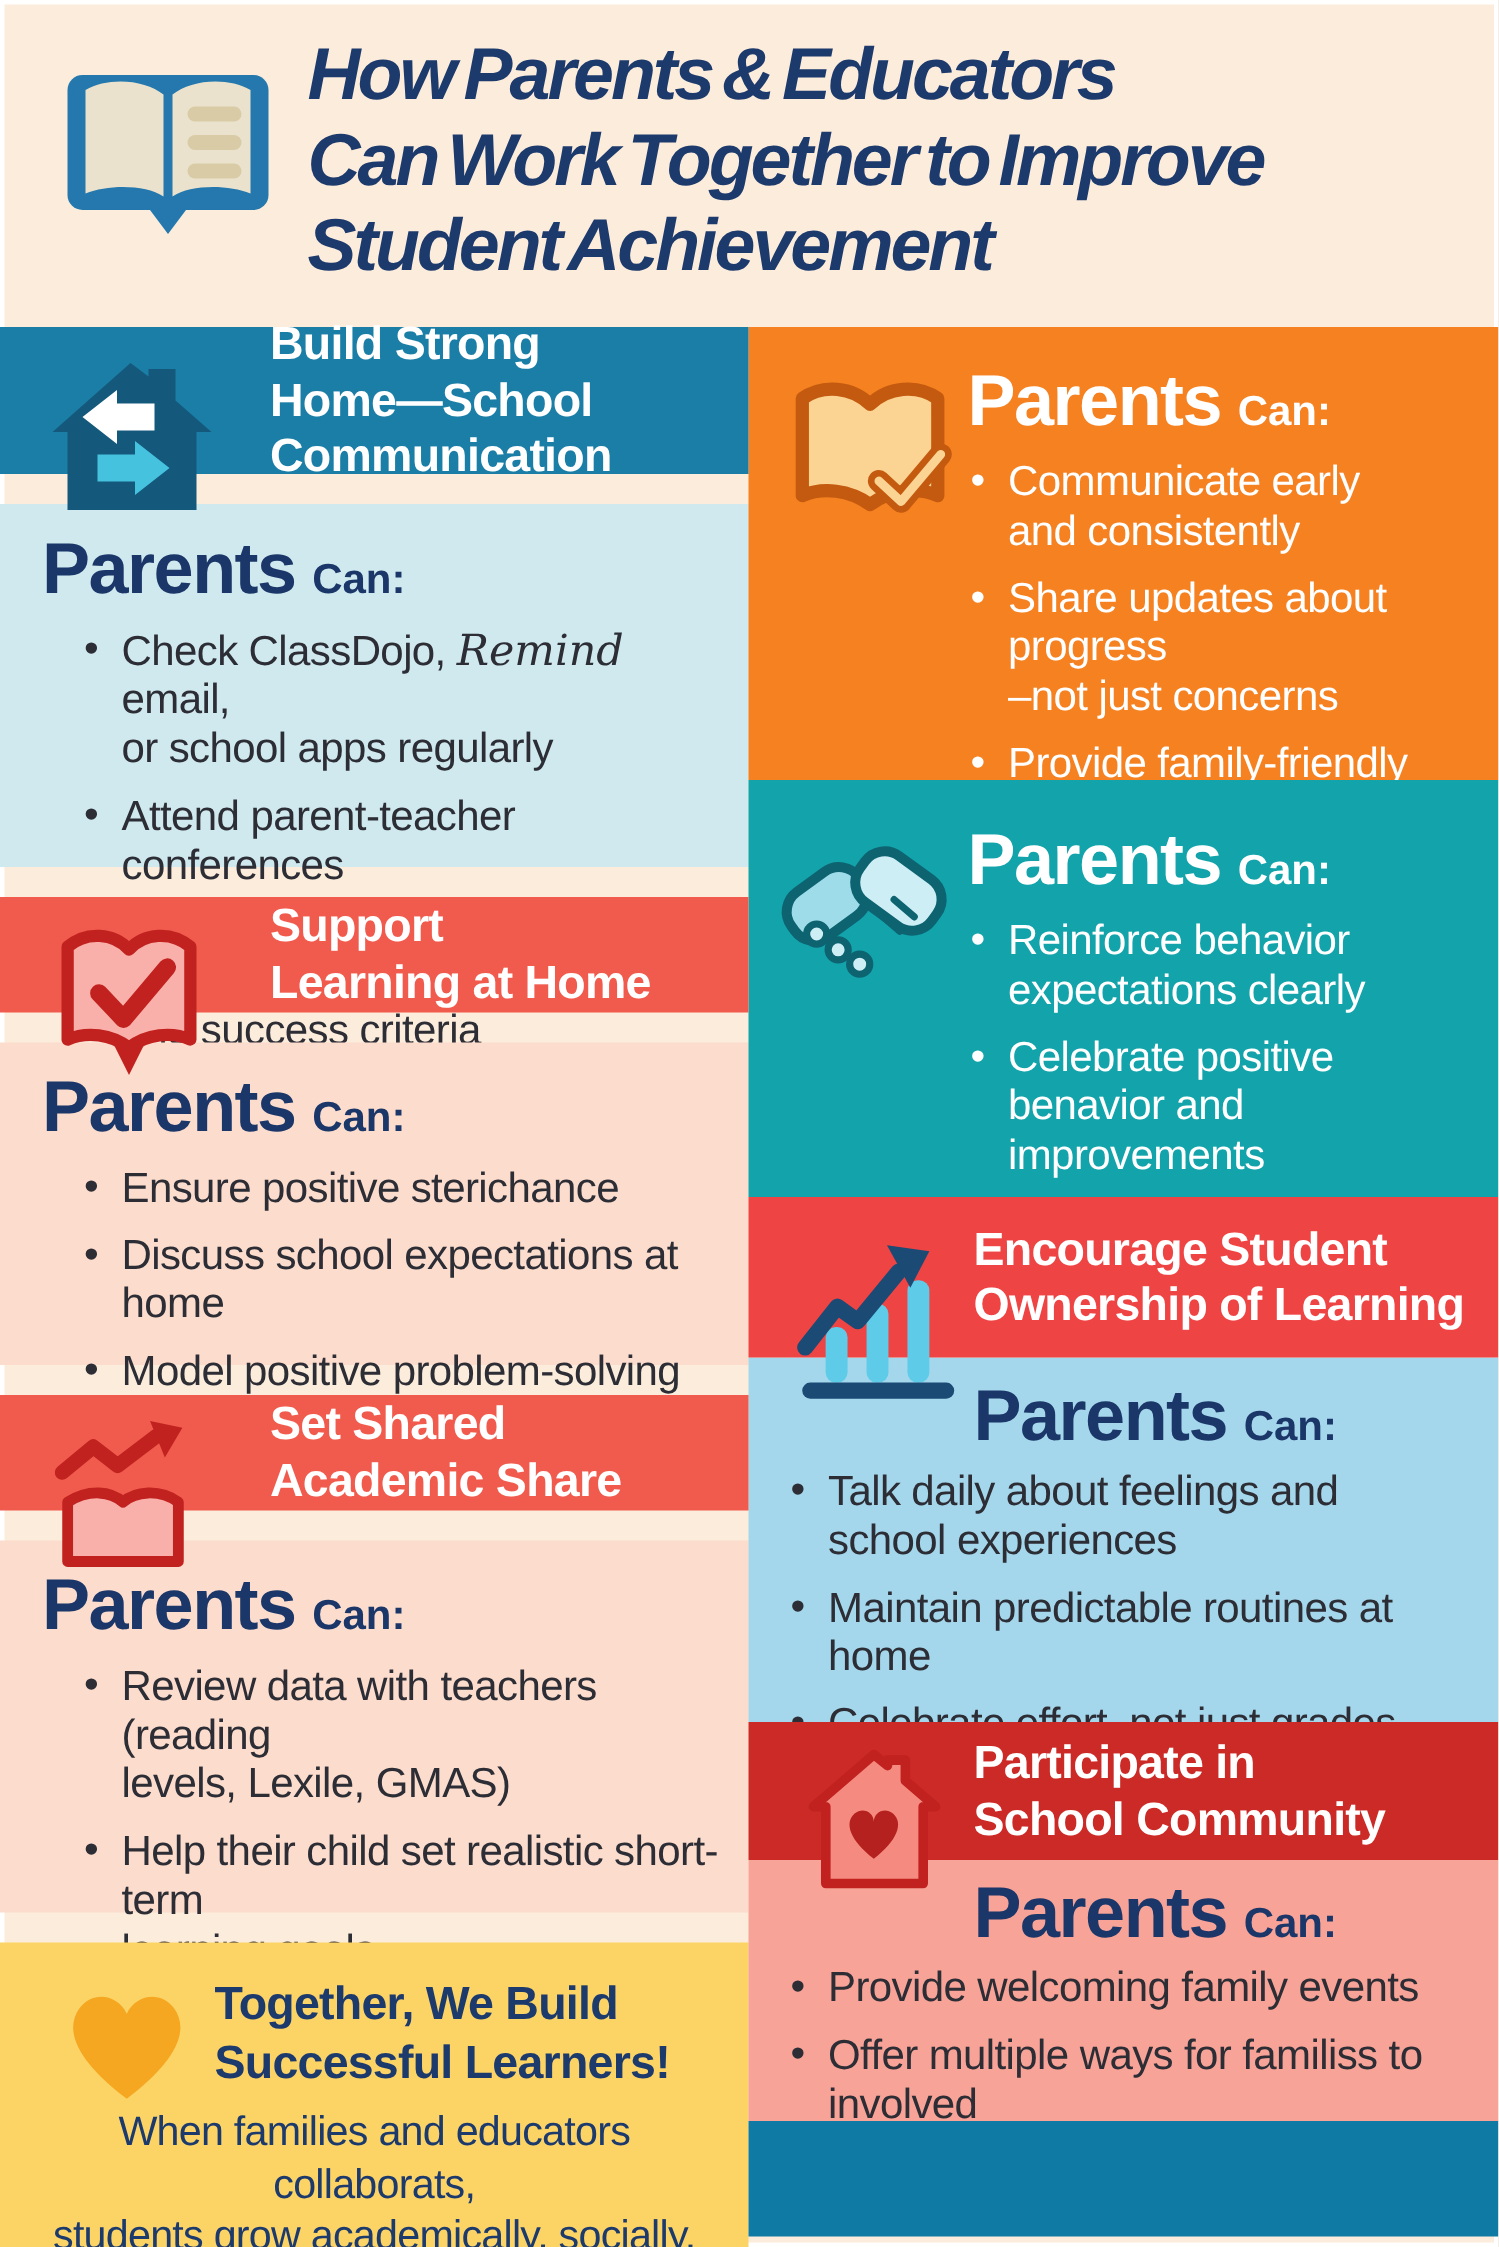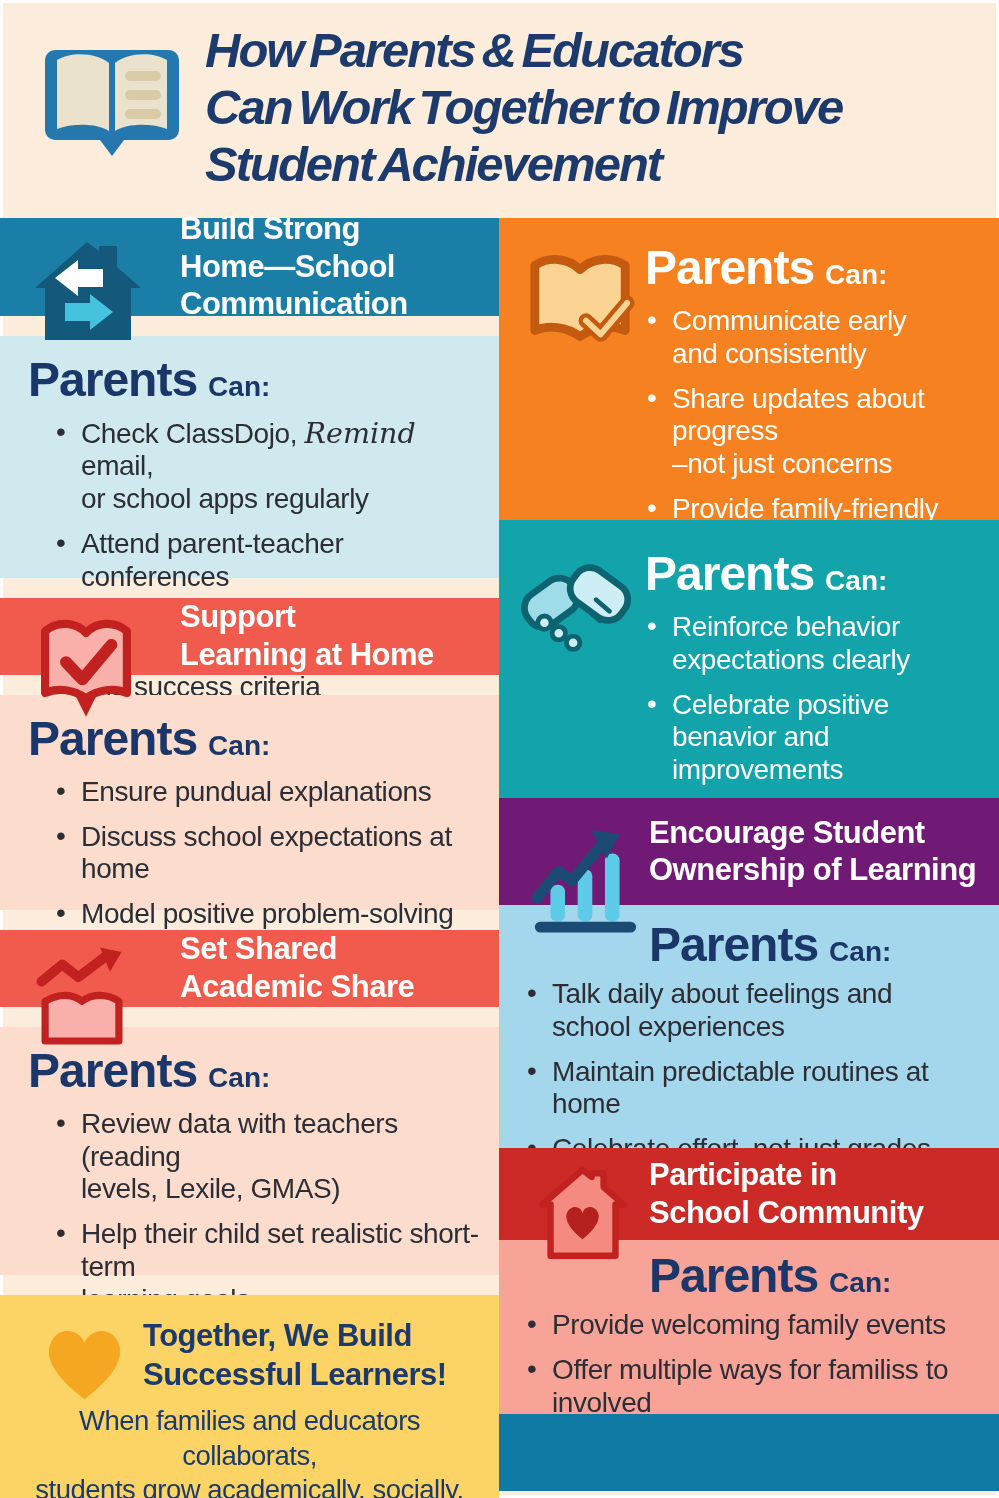--- a/index.html
+++ b/index.html
@@ -35,21 +35,21 @@
   .band .icon, .panel .icon { position:absolute; z-index:5; }
 
   
   .bg-tealband  { background:#1b7ea6; }
   .bg-lightblue { background:#cfe9ee; }
   .bg-redband   { background:#f15b4d; }
   .bg-peach     { background:#fbdccd; }
   .bg-yellow    { background:#fcd466; }
   .bg-orange    { background:#f58121; }
   .bg-tealpanel { background:#13a3ab; }
-  .bg-blueband  { background:#701a75; }
+  .bg-blueband  { background:#ef4444; }
   .bg-sky       { background:#a5d7ec; }
   .bg-darkred   { background:#cb2a26; }
   .bg-salmon    { background:#f8a397; }
   .bg-footer    { background:#0f7ba4; }
 
   
   .pc { white-space:nowrap; }
   .pc1 { font-weight:bold; font-size:48px; letter-spacing:-1px; color:#1b3668; }
   .pc2 { font-weight:bold; font-size:28px; margin-left:11px; color:#1b3668; }
   .on-color .pc1, .on-color .pc2 { color:#ffffff; }
@@ -147,21 +147,21 @@
             <polyline points="33,56 51,75 83,37" fill="none" stroke="#c1221f" stroke-width="13" stroke-linecap="round" stroke-linejoin="round"></polyline>
           </svg>
         </div>
         <h2>Support
 Learning at Home</h2>
       </section>
 
       <section class="body-pad bg-peach" style="height:215px">
         <div class="pc"><span class="pc1">Parents</span><span class="pc2">Can:</span></div>
         <ul class="bullets">
-            <li>Ensure pundual explanations</li>
+            <li>Ensure positive sterichance</li>
             <li>Discuss school expectations at home</li>
             <li>Model positive problem-solving an
 communication</li>
           </ul>
       </section>
 
       <section class="band bg-redband" style="height:114px">
         <div class="icon" style="left:30px;top:12px;width:104px;height:108px">
           <svg viewBox="0 0 110 120" width="104" height="108">
             <polyline points="10,44 33,25 51,39 80,17" fill="none" stroke="#c1221f" stroke-width="11" stroke-linecap="round" stroke-linejoin="round"></polyline>

